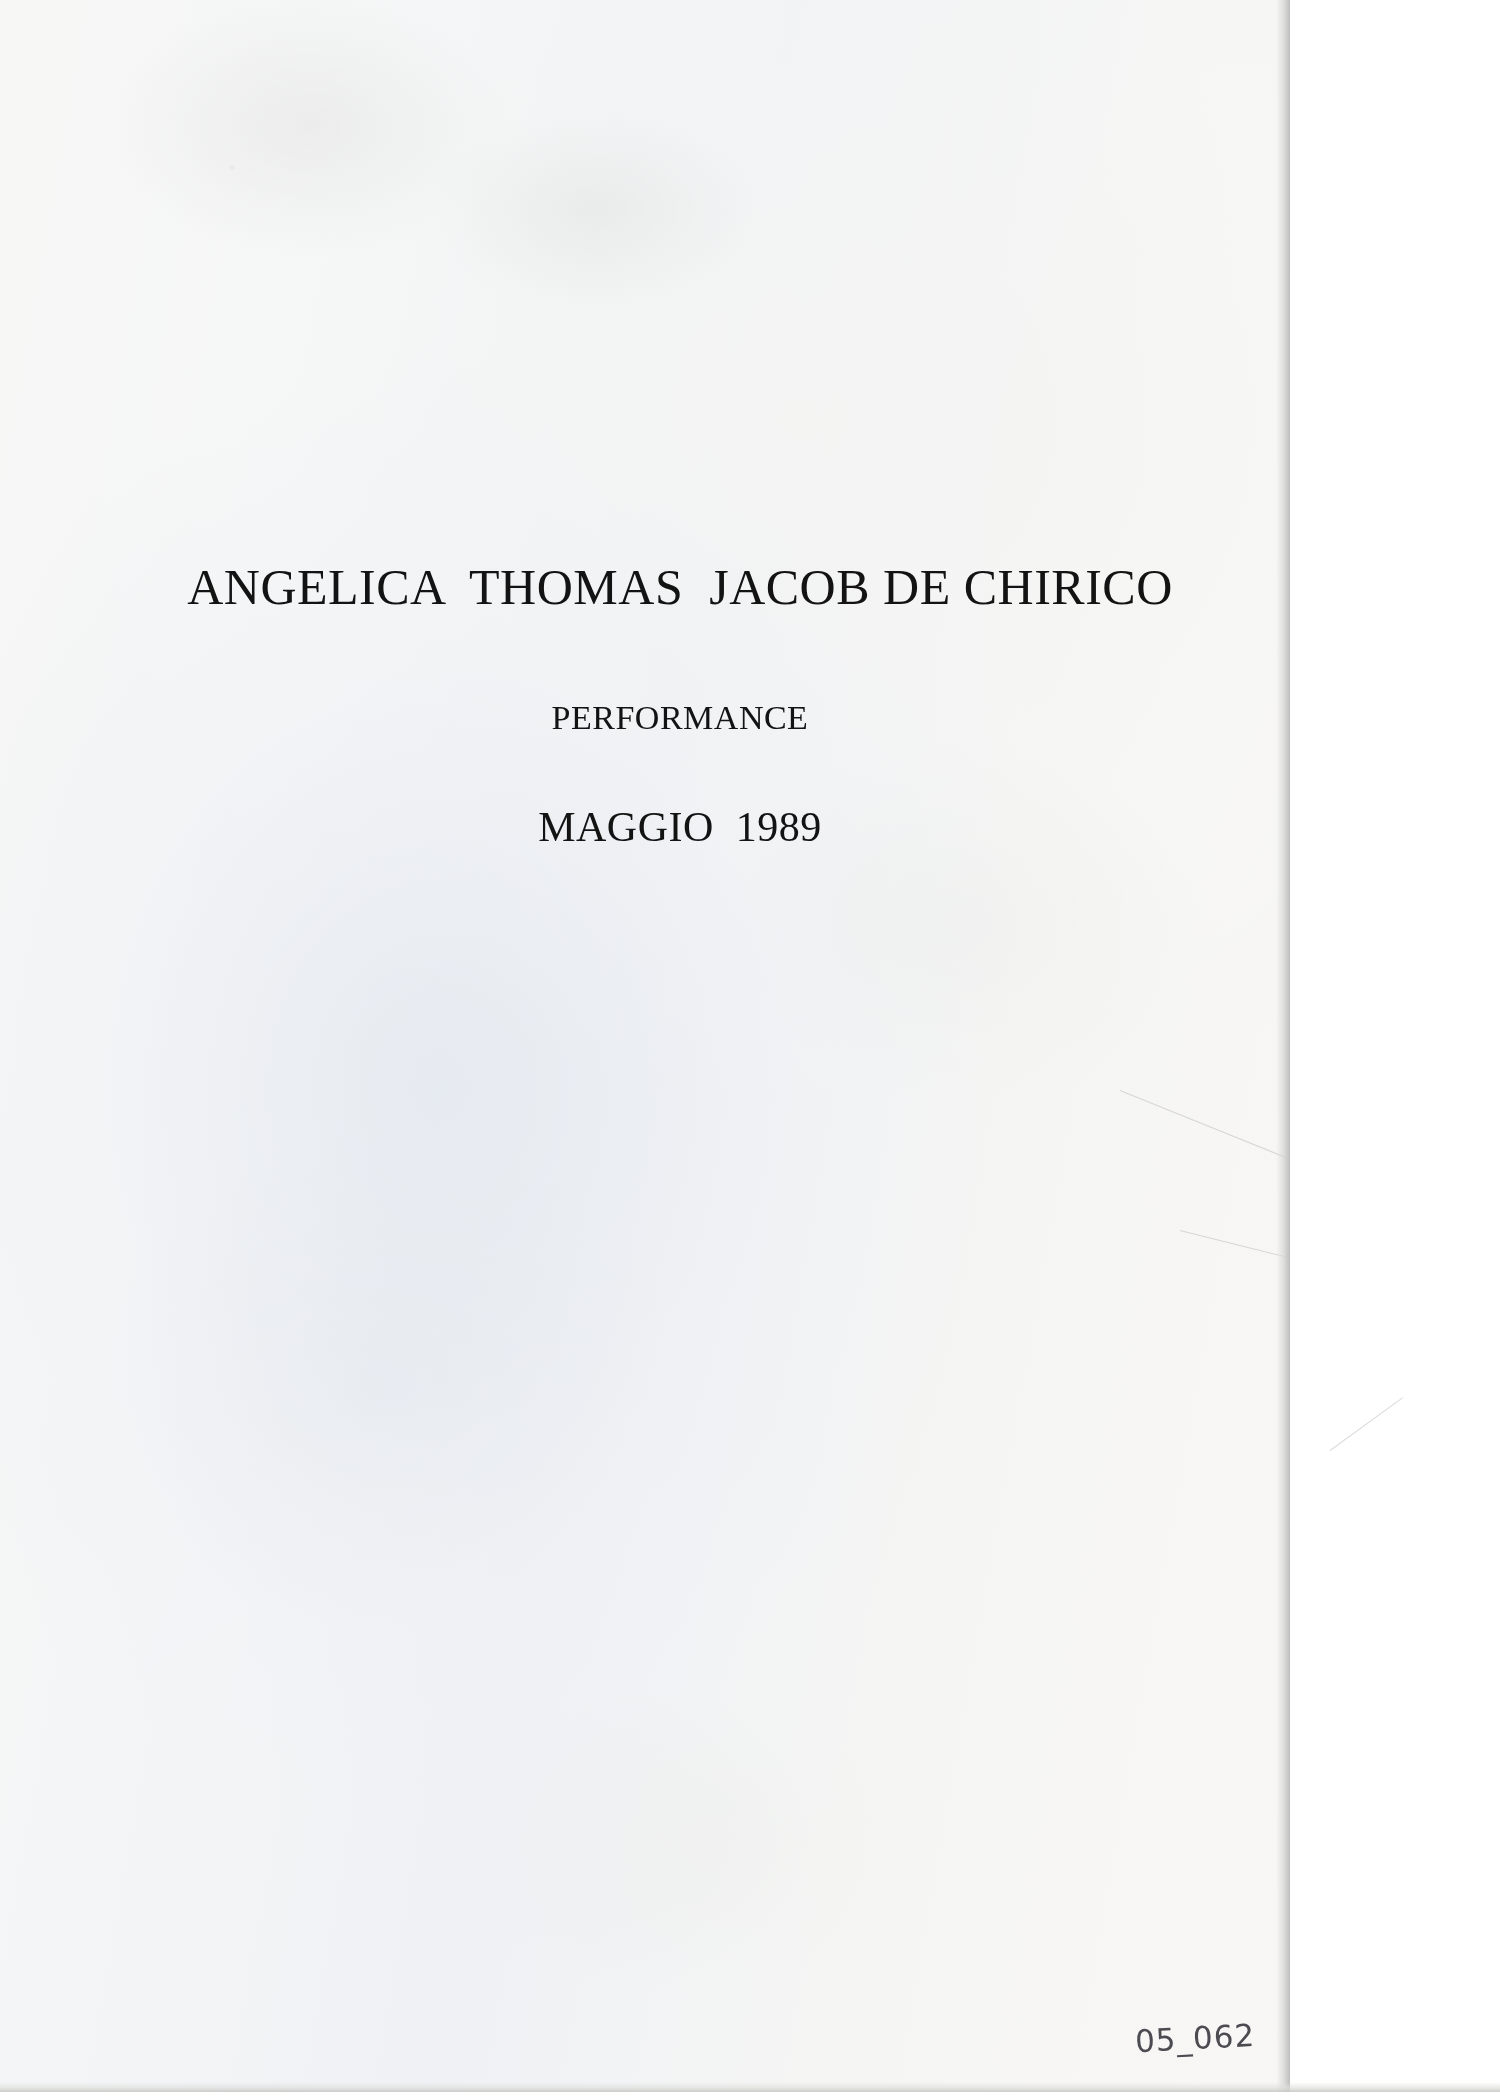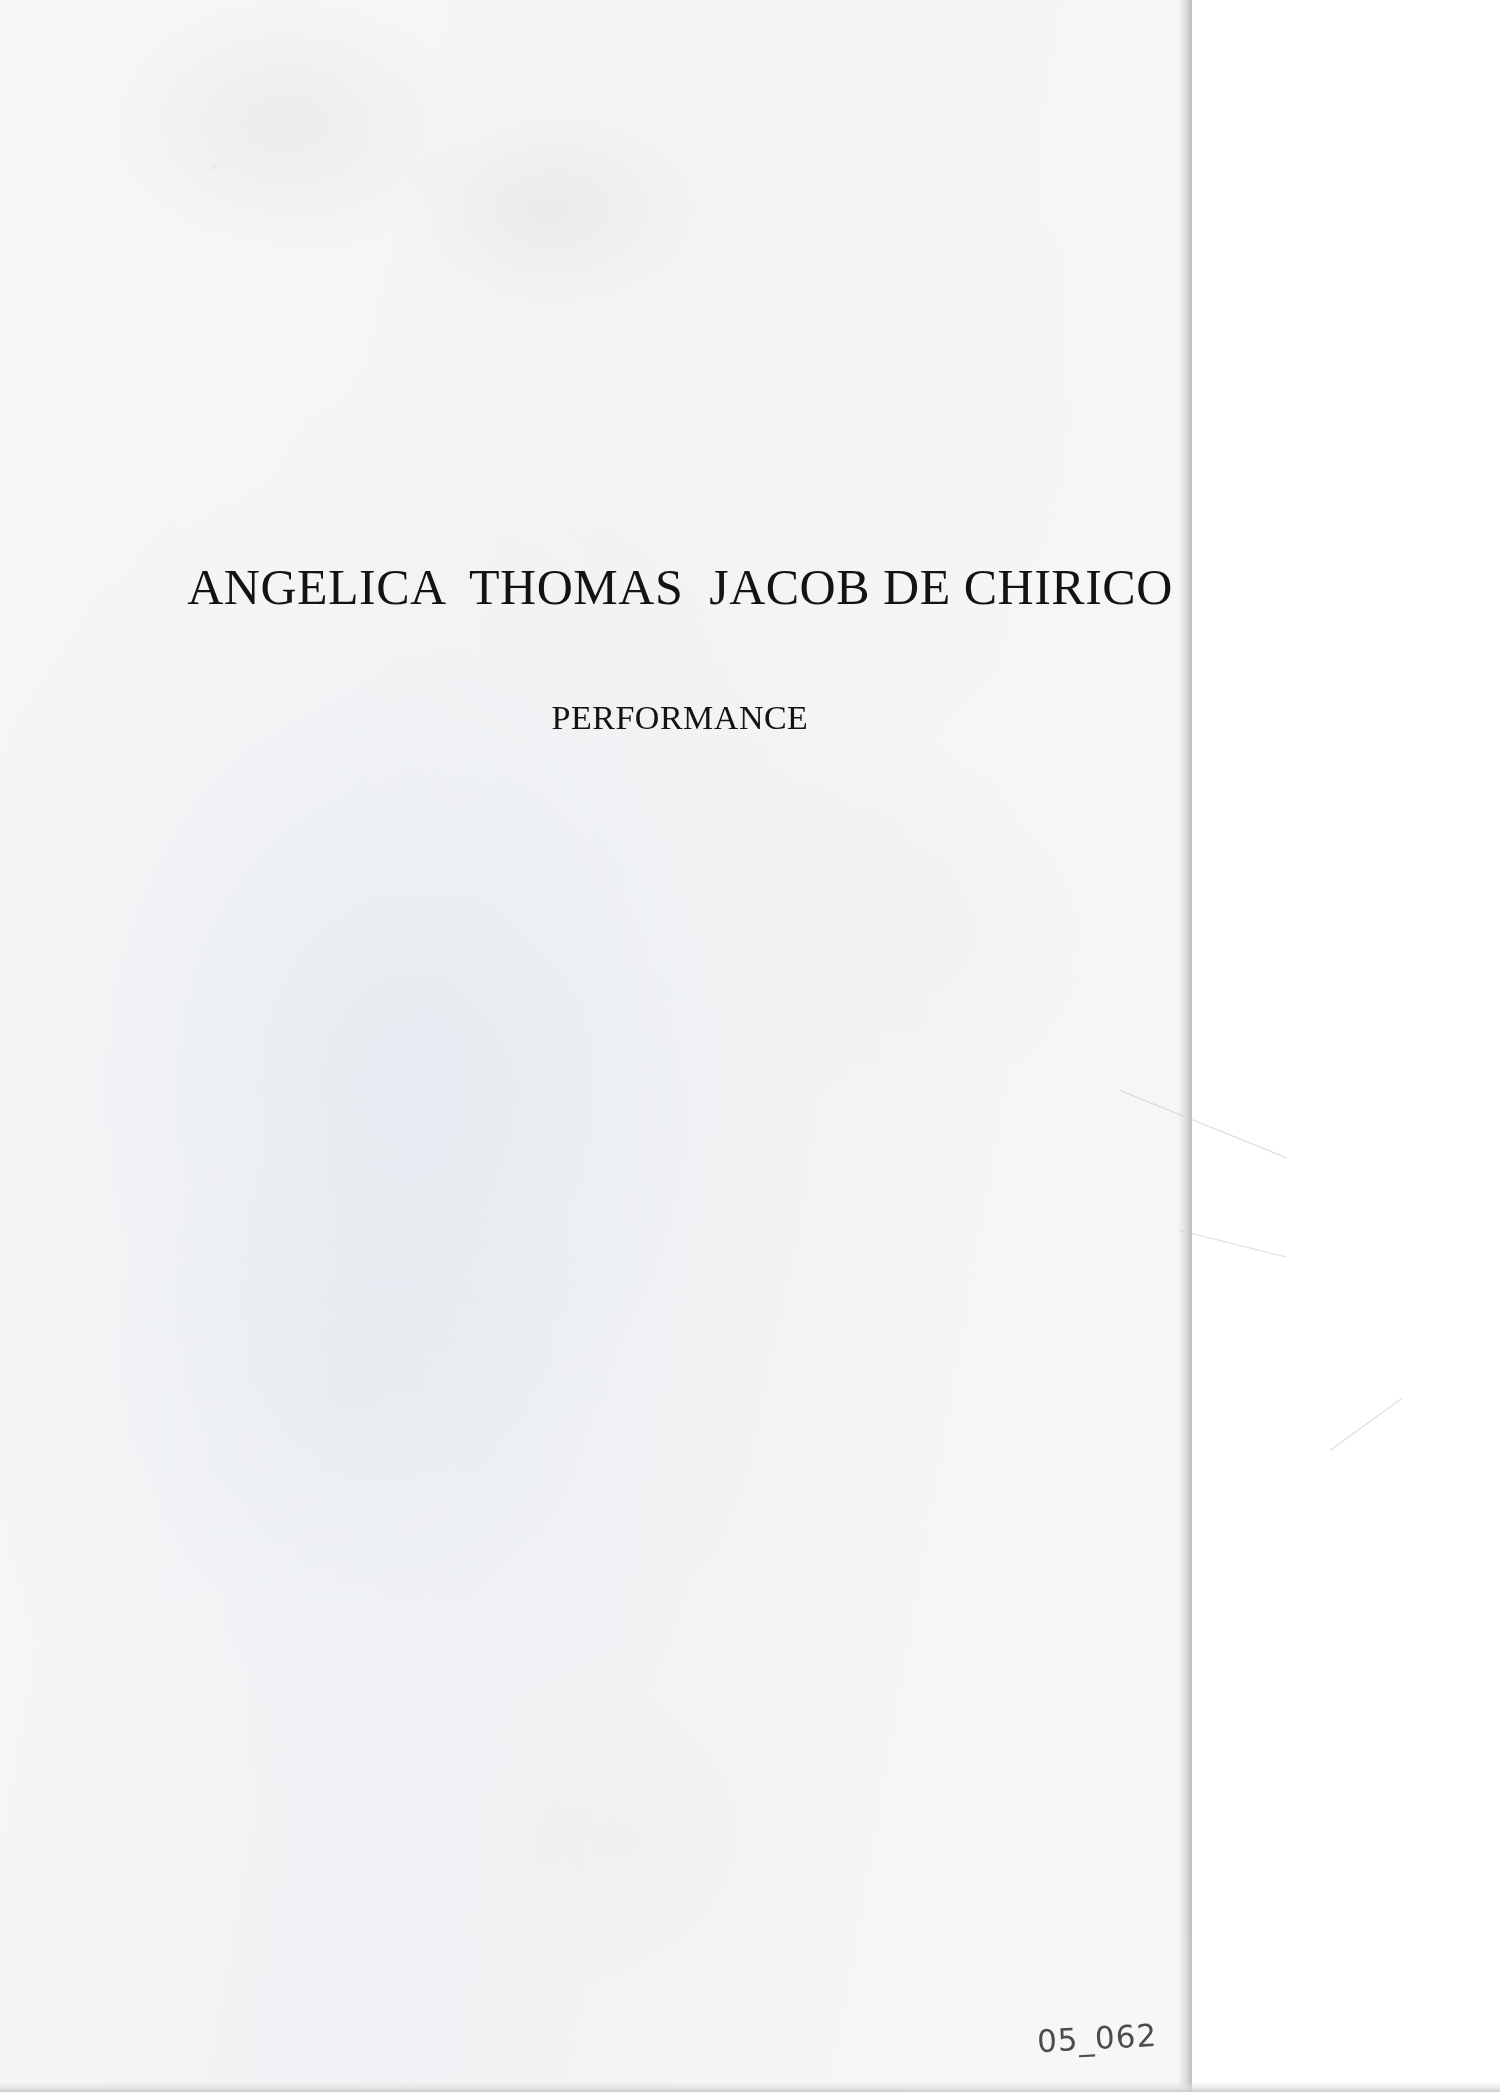--- a/index.html
+++ b/index.html
@@ -20,21 +20,21 @@
     width: 1500px;
     height: 2099px;
     background: #ffffff;
   }
 
   
   .sheet {
     position: absolute;
     left: 0;
     top: 0;
-    width: 1192px;
+    width: 1290px;
     height: 2092px;
     background:
       radial-gradient(ellipse 60% 45% at 34% 52%, rgba(228,233,240,0.85) 0%, rgba(238,240,244,0.35) 45%, rgba(250,250,250,0.0) 78%),
       radial-gradient(ellipse 70% 40% at 62% 20%, rgba(244,244,243,0.9) 0%, rgba(250,250,249,0.2) 60%, rgba(255,255,255,0) 85%),
       linear-gradient(100deg, #f7f7f6 0%, #f4f5f6 25%, #eff1f4 48%, #f5f5f4 72%, #f8f7f5 100%);
   }
 
   
   .grain {
     position: absolute;
@@ -134,20 +134,21 @@
   <div class="sheet">
     <div class="grain"></div>
 
     <div class="fiber" style="left:1120px; top:1090px; width:180px; transform: rotate(22deg);"></div>
     <div class="fiber" style="left:1180px; top:1230px; width:110px; transform: rotate(14deg);"></div>
     <div class="fiber" style="left:1330px; top:1450px; width:90px; transform: rotate(-36deg);"></div>
 
     <div class="typed-block">
       <div class="line-title">ANGELICA  THOMAS  JACOB DE CHIRICO</div>
       <div class="line-perf">PERFORMANCE</div>
+      <div class="line-date">MAGGIO  1989</div>
     </div>
 
     <div class="hand-ref">05_062</div>
 
     <div class="right-edge"></div>
     <div class="bottom-edge"></div>
   </div>
 </div>
 
 </body></html>

